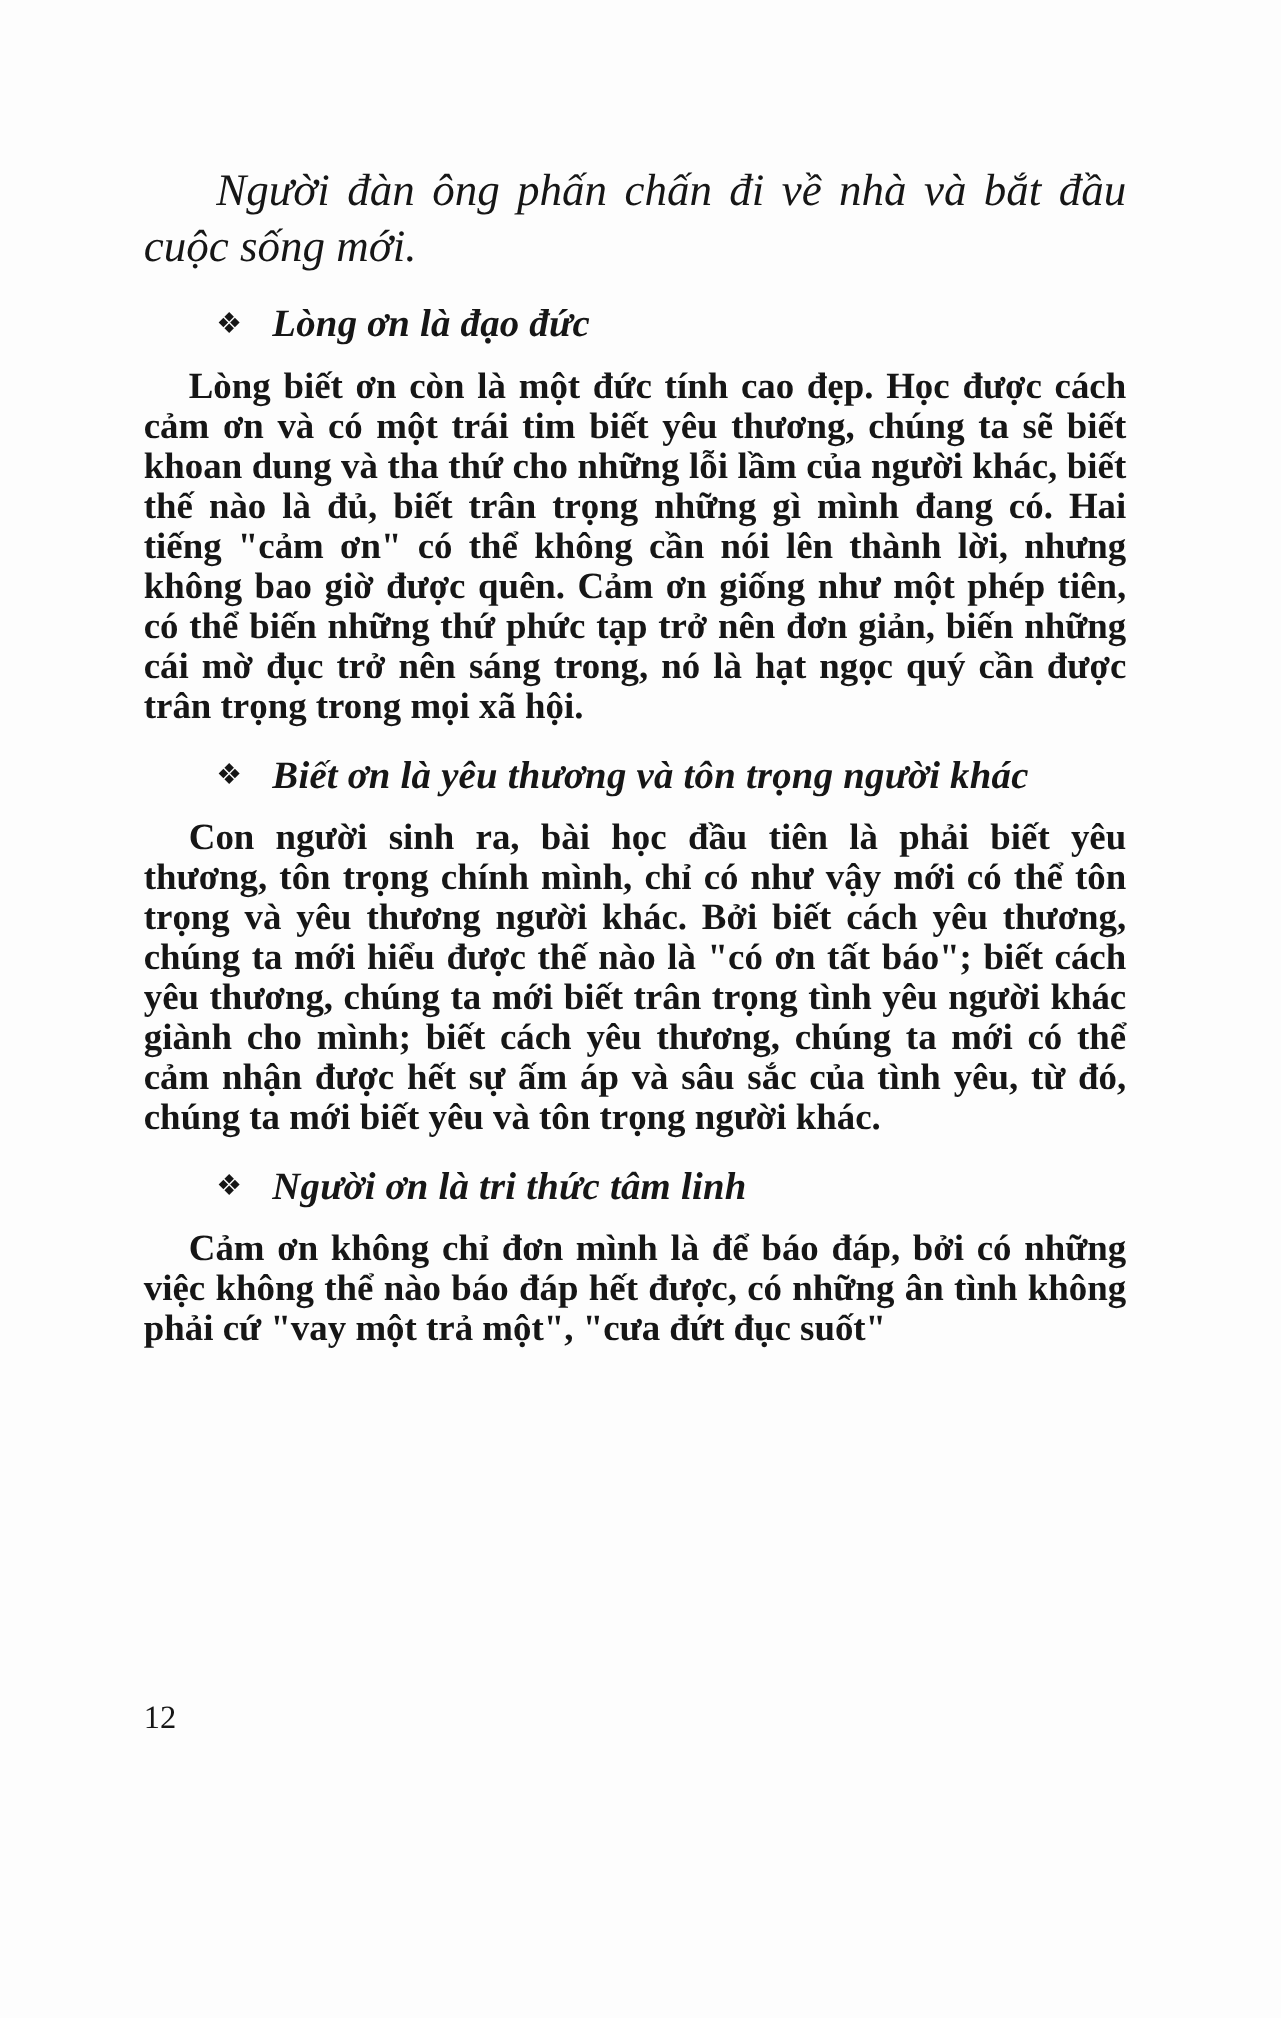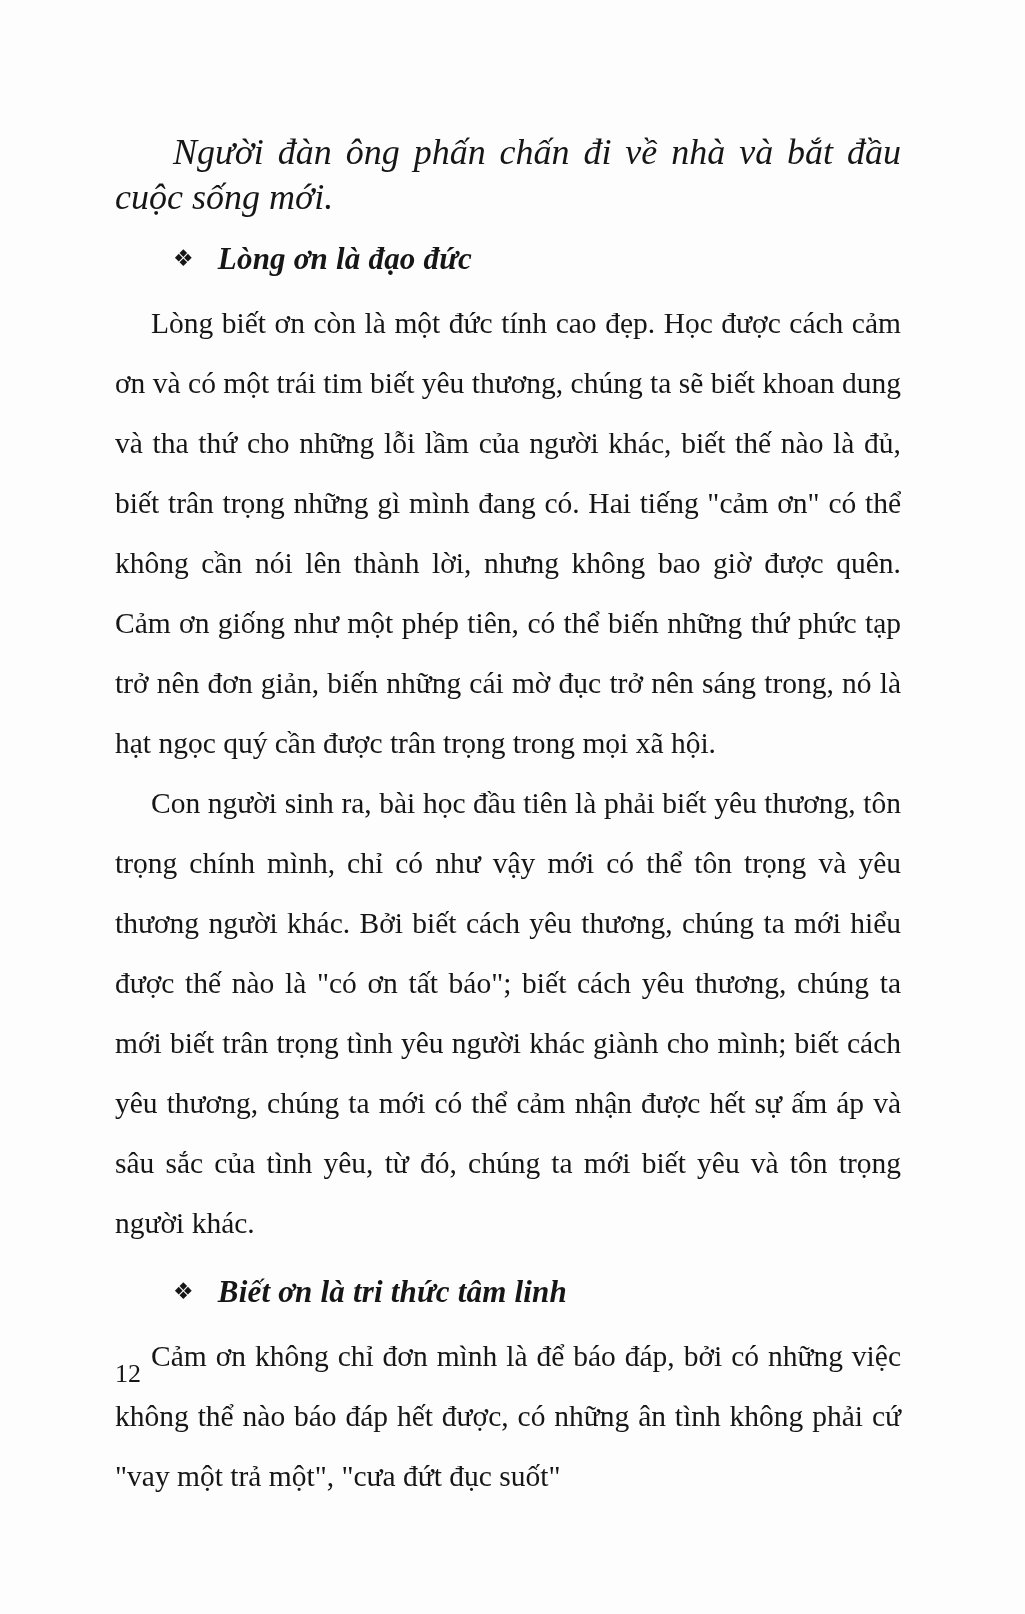--- a/index.html
+++ b/index.html
@@ -39,23 +39,24 @@
     font-style: normal;
     font-weight: 400;
     font-size: 23px;
     margin-right: 24px;
     position: relative;
     top: -3px;
   }
   p.body {
     margin: 0;
     font-size: 29.5px;
-    line-height: 60px;
+    line-height: 32px;
     text-indent: 36px;
     text-align: justify;
+    font-weight: bold;
   }
   .page-number {
     position: absolute;
     left: 115px;
     top: 1352px;
     font-size: 26px;
     line-height: 44px;
   }
 </style>
 </head>
@@ -66,25 +67,28 @@
   <p class="intro">Người đàn ông phấn chấn đi về nhà và bắt đầu cuộc sống mới.</p>
 
   <section>
     <h2 class="heading">
       <span class="bullet">❖</span><span>Lòng ơn là đạo đức</span>
     </h2>
     <p class="body">Lòng biết ơn còn là một đức tính cao đẹp. Học được cách cảm ơn và có một trái tim biết yêu thương, chúng ta sẽ biết khoan dung và tha thứ cho những lỗi lầm của người khác, biết thế nào là đủ, biết trân trọng những gì mình đang có. Hai tiếng "cảm ơn" có thể không cần nói lên thành lời, nhưng không bao giờ được quên. Cảm ơn giống như một phép tiên, có thể biến những thứ phức tạp trở nên đơn giản, biến những cái mờ đục trở nên sáng trong, nó là hạt ngọc quý cần được trân trọng trong mọi xã hội.</p>
   </section>
 
   <section>
+    <h2 class="heading">
+      <span class="bullet">❖</span><span>Biết ơn là yêu thương và tôn trọng người khác</span>
+    </h2>
     <p class="body">Con người sinh ra, bài học đầu tiên là phải biết yêu thương, tôn trọng chính mình, chỉ có như vậy mới có thể tôn trọng và yêu thương người khác. Bởi biết cách yêu thương, chúng ta mới hiểu được thế nào là "có ơn tất báo"; biết cách yêu thương, chúng ta mới biết trân trọng tình yêu người khác giành cho mình; biết cách yêu thương, chúng ta mới có thể cảm nhận được hết sự ấm áp và sâu sắc của tình yêu, từ đó, chúng ta mới biết yêu và tôn trọng người khác.</p>
   </section>
 
   <section>
     <h2 class="heading">
-      <span class="bullet">❖</span><span>Biết ơn là tri thức tâm linh</span>
+      <span class="bullet">❖</span><span>Người ơn là tri thức tâm linh</span>
     </h2>
     <p class="body">Cảm ơn không chỉ đơn mình là để báo đáp, bởi có những việc không thể nào báo đáp hết được, có những ân tình không phải cứ "vay một trả một", "cưa đứt đục suốt"</p>
   </section>
 
 </div>
 
 <div class="page-number">12</div>
 
 </body></html>

